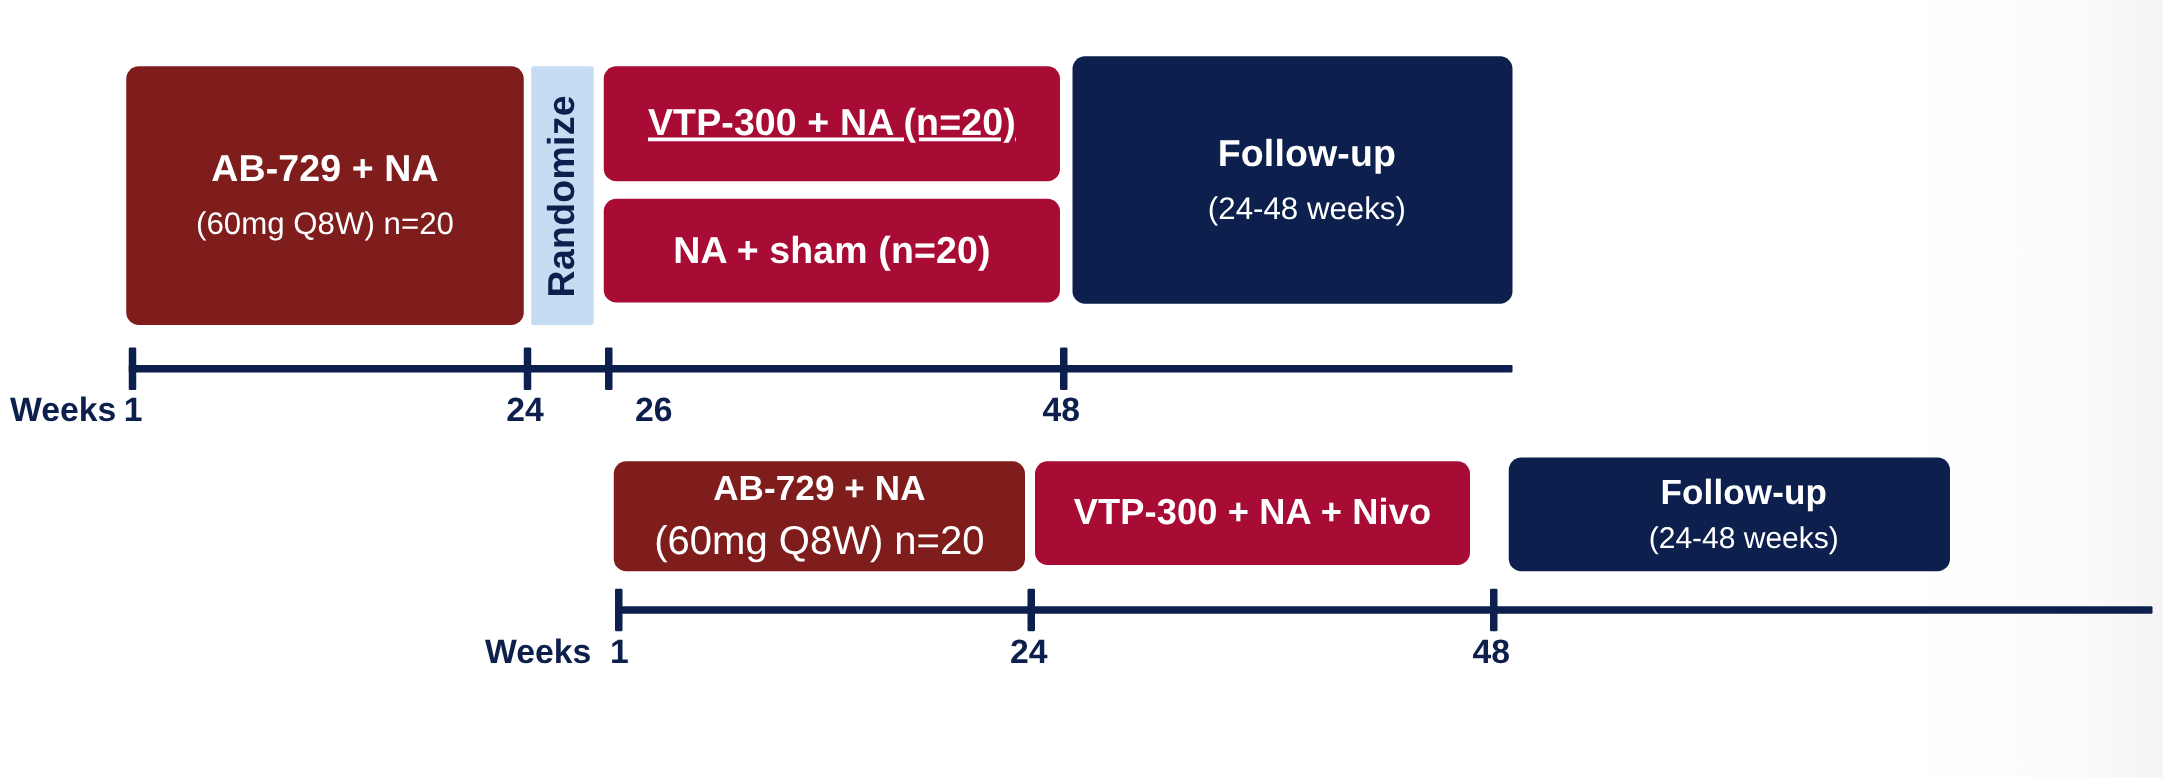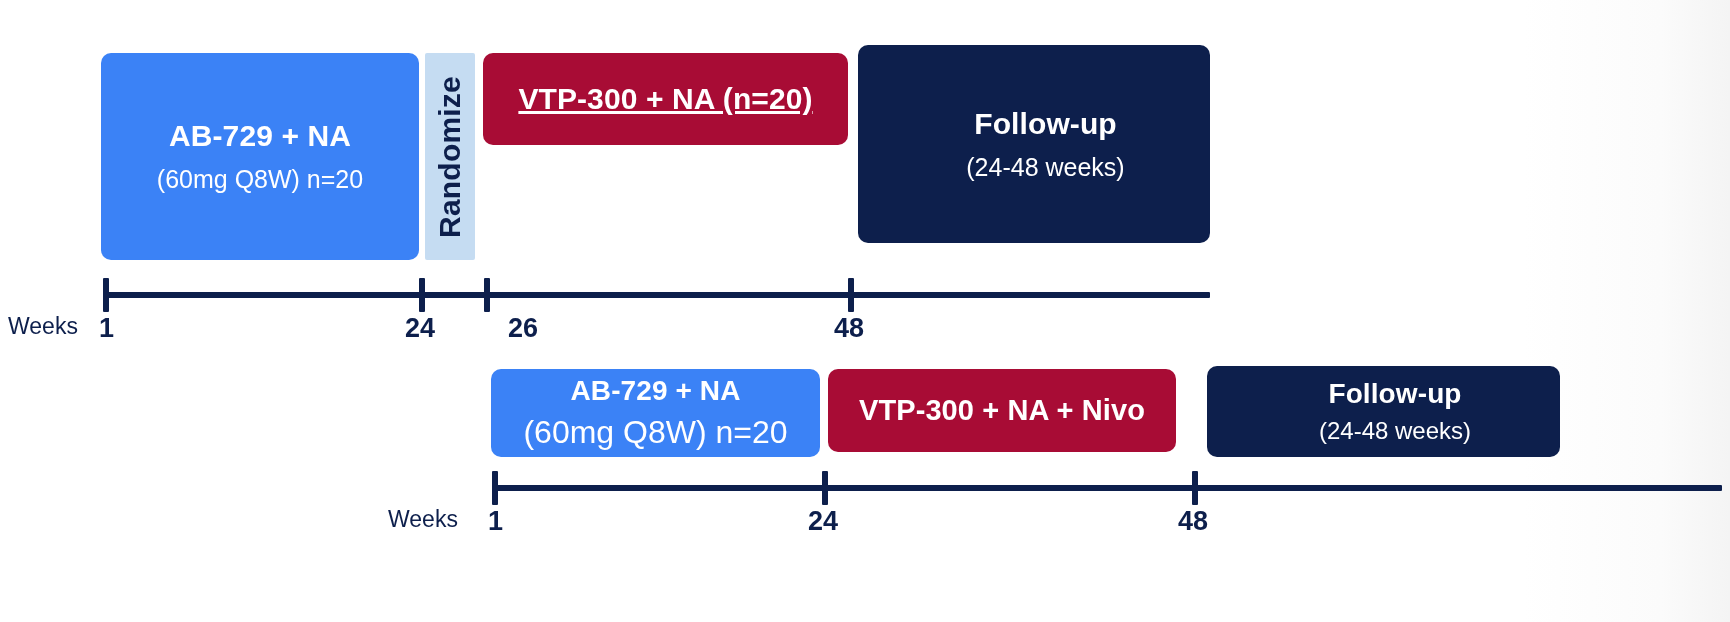--- a/index.html
+++ b/index.html
@@ -35,21 +35,21 @@
     line-height: 1.18;
   }
   .box .title {
     font-weight: bold;
     letter-spacing: 0.1px;
   }
   .box .sub {
     font-weight: normal;
   }
 
-  .blue   { background: #3b82f6; }
+  .blue   { background: #7f1d1d; }
   .crimson{ background: #a80c35; }
   .navy   { background: #0d1f4c; padding-left: 23px; }
 
   
   .randomize {
     position: absolute;
     background: #c5dcf2;
     display: flex;
     align-items: center;
     justify-content: center;
@@ -80,22 +80,22 @@
   .axis-label {
     position: absolute;
     color: #0d1f4c;
     font-weight: bold;
     font-size: 27px;
     white-space: nowrap;
   }
   .weeks-label {
     position: absolute;
     color: #0d1f4c;
-    font-weight: normal;
-    font-size: 23px;
+    font-weight: bold;
+    font-size: 27px;
     white-space: nowrap;
   }
 </style>
 </head>
 <body>
 
 <div class="stage">
 
   <div class="box blue" style="left:101px; top:53px; width:318px; height:207px;">
     <div class="title" style="font-size:30px;">AB-729 + NA</div>
@@ -103,20 +103,23 @@
   </div>
 
   <div class="randomize" style="left:425px; top:53px; width:50px; height:207px;">
     <span>Randomize</span>
   </div>
 
   <div class="box crimson" style="left:483px; top:53px; width:365px; height:92px;text-decoration:underline;">
     <div class="title" style="font-size:30px;">VTP-300 + NA (n=20)</div>
   </div>
 
+  <div class="box crimson" style="left:483px; top:159px; width:365px; height:83px;">
+    <div class="title" style="font-size:30px;">NA + sham (n=20)</div>
+  </div>
 
   <div class="box navy" style="left:858px; top:45px; width:352px; height:198px;">
     <div class="title" style="font-size:30px;">Follow-up</div>
     <div class="sub" style="font-size:25px; margin-top:12px;">(24-48 weeks)</div>
   </div>
 
   <div class="axis-line" style="left:103px; top:292px; width:1107px;"></div>
 
   <div class="tick" style="left:103px; top:278px; height:34px;"></div>
   <div class="tick" style="left:419px; top:278px; height:34px;"></div>

